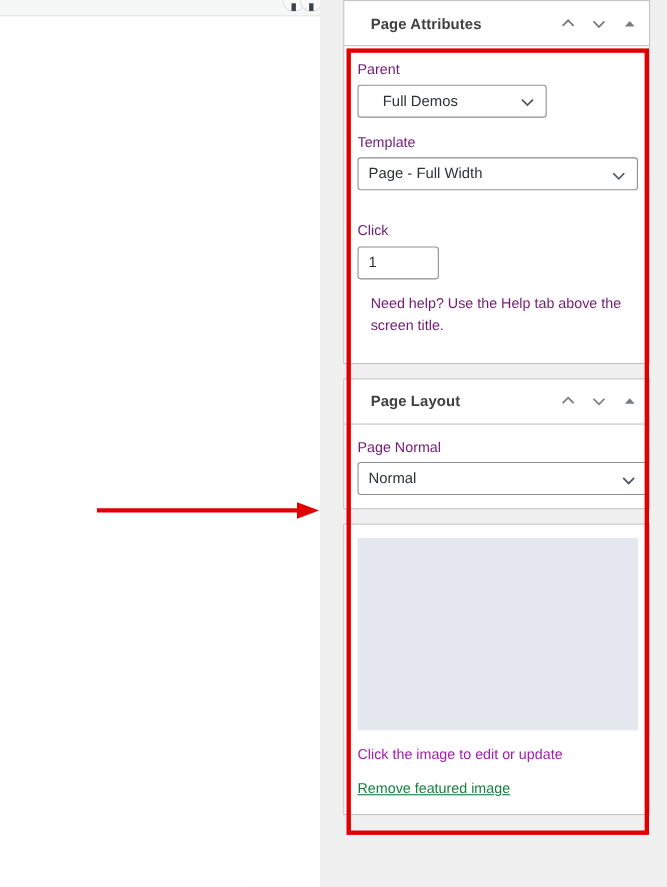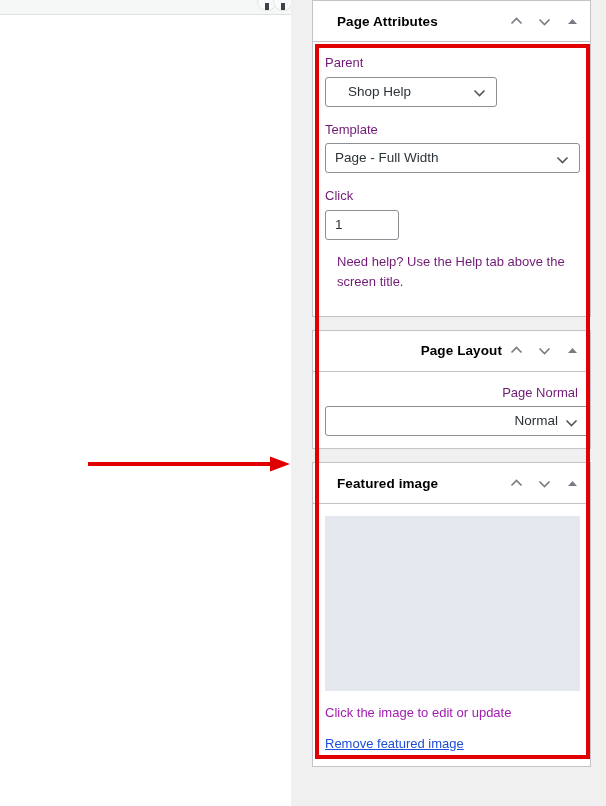--- a/index.html
+++ b/index.html
@@ -107,21 +107,21 @@
     align-items: center;
     height: 41px;
     border-bottom: 1px solid #c3c4c7;
     padding: 0 4px 0 12px;
     box-sizing: border-box;
   }
   .postbox-title {
     flex: 1;
     font-size: 13.5px;
     font-weight: bold;
-    color: #000000;
+    color: #404040;
     letter-spacing: 0.1px;
     padding-left: 12px;
   }
   .handle-btn {
     width: 28px;
     height: 30px;
     display: flex;
     align-items: center;
     justify-content: center;
     background: none;
@@ -169,21 +169,21 @@
   .wp-select .caret {
     position: absolute;
     right: 9px;
     top: 0;
     height: 30px;
     display: flex;
     align-items: center;
   }
 
   #parent-select { width: 172px; margin-bottom: 13px; }
-  #template-select { width: 255px; margin-bottom: 13px; }
+  #template-select { width: 255px; margin-bottom: 27px; }
   #page-footer-select { width: 264px; }
 
   .wp-input {
     width: 74px;
     height: 30px;
     border: 1px solid #8c8f94;
     border-radius: 3px;
     background: #ffffff;
     box-sizing: border-box;
     font-size: 13.5px;
@@ -212,21 +212,21 @@
   #featured-image-hint {
     font-size: 13px;
     color: #a21caf;
     margin: 12px 0 0 0;
     line-height: 1.5;
   }
   #remove-featured-image {
     display: inline-block;
     margin-top: 13px;
     font-size: 13px;
-    color: #1d4ed8;
+    color: #15803d;
     text-decoration: underline;
     cursor: pointer;
   }
 
   
   #red-highlight-box {
     position: absolute;
     left: 315px;
     top: 44px;
     width: 275px;
@@ -281,21 +281,21 @@
         <svg width="13" height="13" viewBox="0 0 13 13">
           <polygon points="6.5,4 11,9 2,9" fill="#787c82"></polygon>
         </svg>
       </button>
     </div>
 
     <div class="postbox-body">
 
       <label class="field-label">Parent</label>
       <div class="wp-select" id="parent-select">
-        <span class="sel-text indented">Shop Help</span>
+        <span class="sel-text indented">Full Demos</span>
         <span class="caret">
           <svg width="15" height="15" viewBox="0 0 15 15">
             <polyline points="2.5,5.5 7.5,10.5 12.5,5.5" fill="none" stroke="#50575e" stroke-width="1.6"></polyline>
           </svg>
         </span>
       </div>
 
       <label class="field-label">Template</label>
       <div class="wp-select" id="template-select">
         <span class="sel-text">Page - Full Width</span>
@@ -306,21 +306,21 @@
         </span>
       </div>
 
       <label class="field-label">Click</label>
       <div class="wp-input">1</div>
 
       <p class="helper-text">Need help? Use the Help tab above the screen title.</p>
     </div>
   </div>
 
-  <div class="postbox" style="margin-top:13px;text-align:right;">
+  <div class="postbox" style="margin-top:13px;">
     <div class="postbox-header">
       <span class="postbox-title">Page Layout</span>
       <button class="handle-btn">
         <svg width="15" height="15" viewBox="0 0 15 15">
           <polyline points="2.5,9.5 7.5,4.5 12.5,9.5" fill="none" stroke="#787c82" stroke-width="1.6"></polyline>
         </svg>
       </button>
       <button class="handle-btn">
         <svg width="15" height="15" viewBox="0 0 15 15">
           <polyline points="2.5,5.5 7.5,10.5 12.5,5.5" fill="none" stroke="#787c82" stroke-width="1.6"></polyline>
@@ -340,38 +340,20 @@
         <span class="caret">
           <svg width="15" height="15" viewBox="0 0 15 15">
             <polyline points="2.5,5.5 7.5,10.5 12.5,5.5" fill="none" stroke="#50575e" stroke-width="1.6"></polyline>
           </svg>
         </span>
       </div>
     </div>
   </div>
 
   <div class="postbox" style="margin-top:13px;">
-    <div class="postbox-header">
-      <span class="postbox-title">Featured image</span>
-      <button class="handle-btn">
-        <svg width="15" height="15" viewBox="0 0 15 15">
-          <polyline points="2.5,9.5 7.5,4.5 12.5,9.5" fill="none" stroke="#787c82" stroke-width="1.6"></polyline>
-        </svg>
-      </button>
-      <button class="handle-btn">
-        <svg width="15" height="15" viewBox="0 0 15 15">
-          <polyline points="2.5,5.5 7.5,10.5 12.5,5.5" fill="none" stroke="#787c82" stroke-width="1.6"></polyline>
-        </svg>
-      </button>
-      <button class="handle-btn">
-        <svg width="13" height="13" viewBox="0 0 13 13">
-          <polygon points="6.5,4 11,9 2,9" fill="#787c82"></polygon>
-        </svg>
-      </button>
-    </div>
 
     <div class="postbox-body" style="padding:12px 12px 14px 12px;">
       <div id="featured-image-thumb"></div>
       <p id="featured-image-hint">Click the image to edit or update</p>
       <a id="remove-featured-image">Remove featured image</a>
     </div>
   </div>
 
 </div>
 

